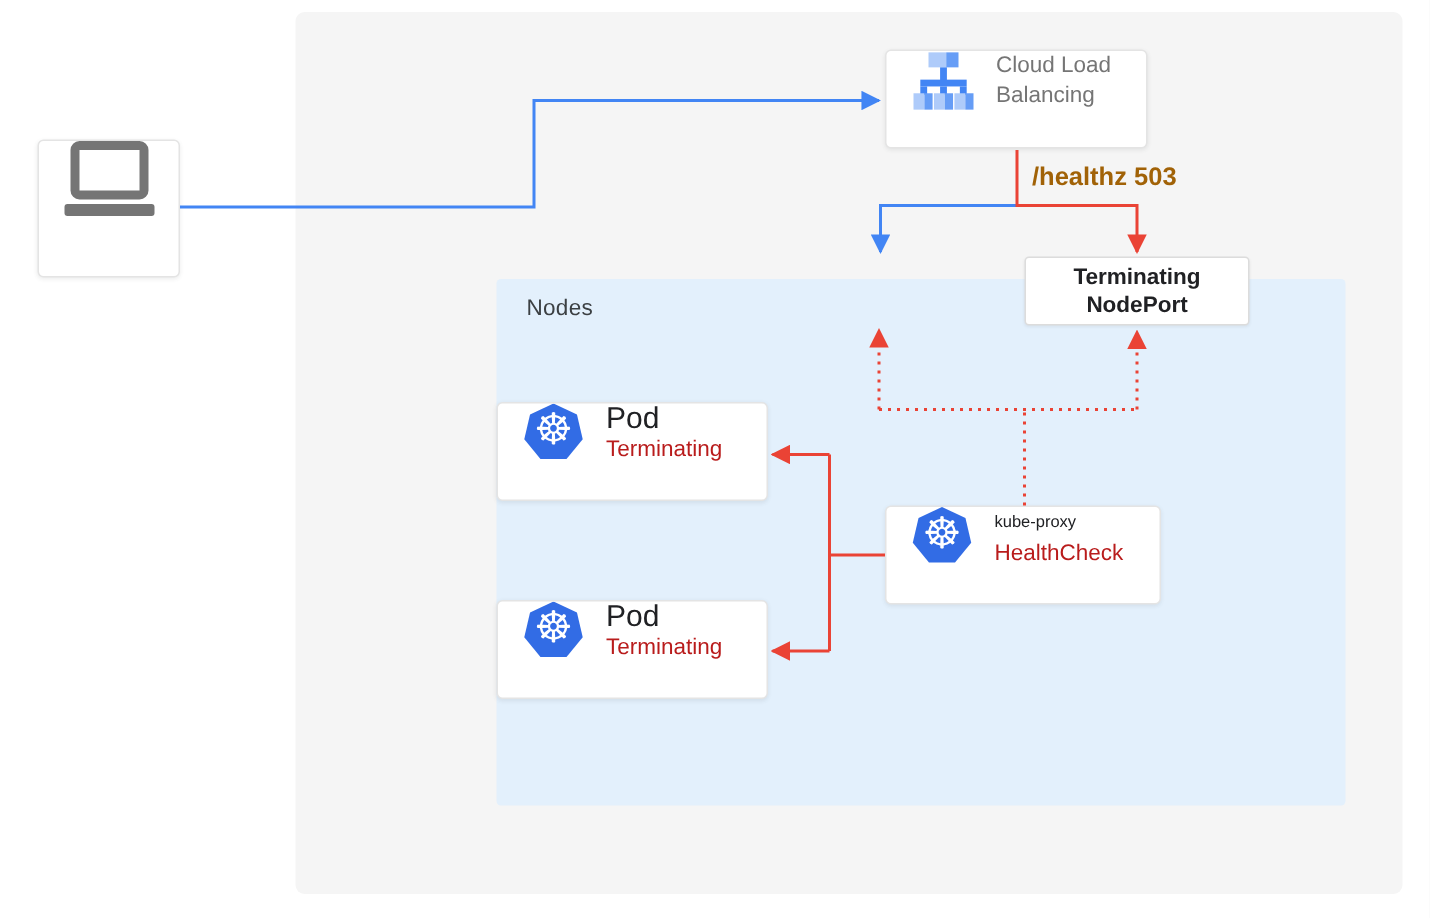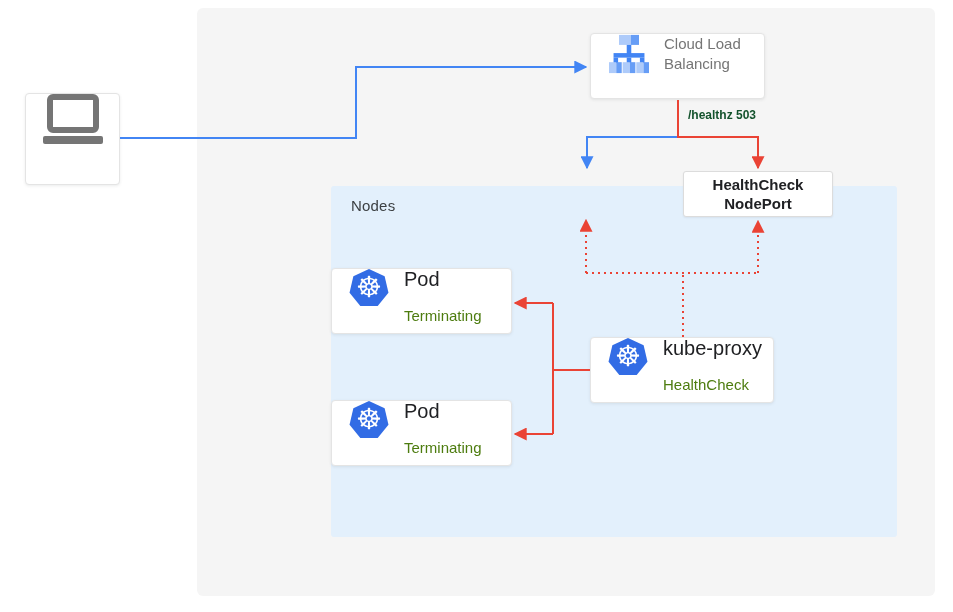--- a/index.html
+++ b/index.html
@@ -35,25 +35,25 @@
     display: flex; align-items: center; justify-content: center; text-align: center;
   }
   .nodeport-card { left: 512px; top: 171px; width: 148px; height: 45px; }
   .hc-card { left: 683px; top: 171px; width: 150px; height: 46px; }
   .port-label { font-size: 15px; font-weight: bold; color: #202124; line-height: 19px; width: 118px; }
   .pod-card { width: 181px; height: 66px; padding-left: 17px; gap: 15px; }
   .pod-top { left: 331px; top: 268px; }
   .pod-bottom { left: 331px; top: 400px; }
   .kp-card { left: 590px; top: 337px; width: 184px; height: 66px; padding-left: 17px; gap: 15px; }
   .card-title { font-size: 20px; color: #202124; line-height: 21px; }
-  .kp-title { font-size: 20px; }
-  .card-sub { font-size: 15px; color: #4d7c0f; line-height: 20px; margin-top: 16px; }
+  .kp-title { font-size: 11px; }
+  .card-sub { font-size: 15px; color: #b91c1c; line-height: 20px; }
   .healthz {
     position: absolute; left: 688px; top: 108px; width: 110px;
-    font-size: 12px; font-weight: bold; color: #14532d;
+    font-size: 17px; font-weight: bold; color: #a16207;
   }
   .k8s-icon {
     width: 40px; height: 39px; background: #326ce5; flex: none;
     clip-path: polygon(50% 0%, 89.1% 18.8%, 98.7% 61.1%, 71.7% 95%, 28.3% 95%, 1.3% 61.1%, 10.9% 18.8%);
     display: flex; align-items: center; justify-content: center;
     color: #ffffff; font-size: 29px; line-height: 1;
   }
   .k8s-icon span { position: relative; top: -1px; }
   .edges-svg { position: absolute; left: 0; top: 0; pointer-events: none; }
 </style>
@@ -95,21 +95,21 @@
         <rect x="40" y="31" width="6" height="12" fill="#669df6"></rect>
       </svg>
     </span>
     <div class="lb-label">Cloud Load Balancing</div>
   </div>
 
   <div class="healthz">/healthz 503</div>
 
 
   <div class="port-card hc-card">
-    <div class="port-label">HealthCheck NodePort</div>
+    <div class="port-label">Terminating NodePort</div>
   </div>
 
   <div class="card pod-card pod-top">
     <div class="k8s-icon">
         <span>☸</span>
       </div>
     <div>
       <div class="card-title">Pod</div>
       <div class="card-sub">Terminating</div>
     </div>

